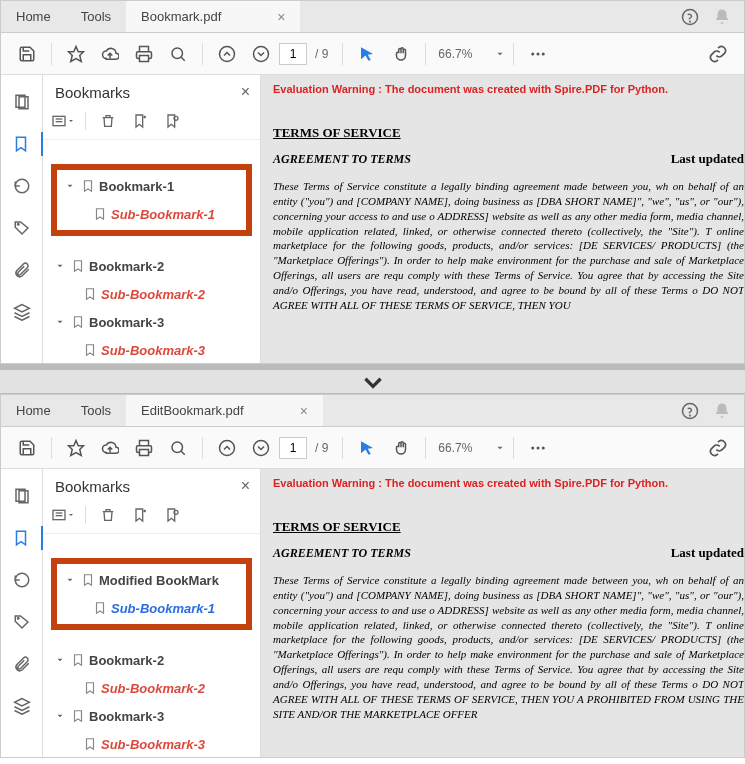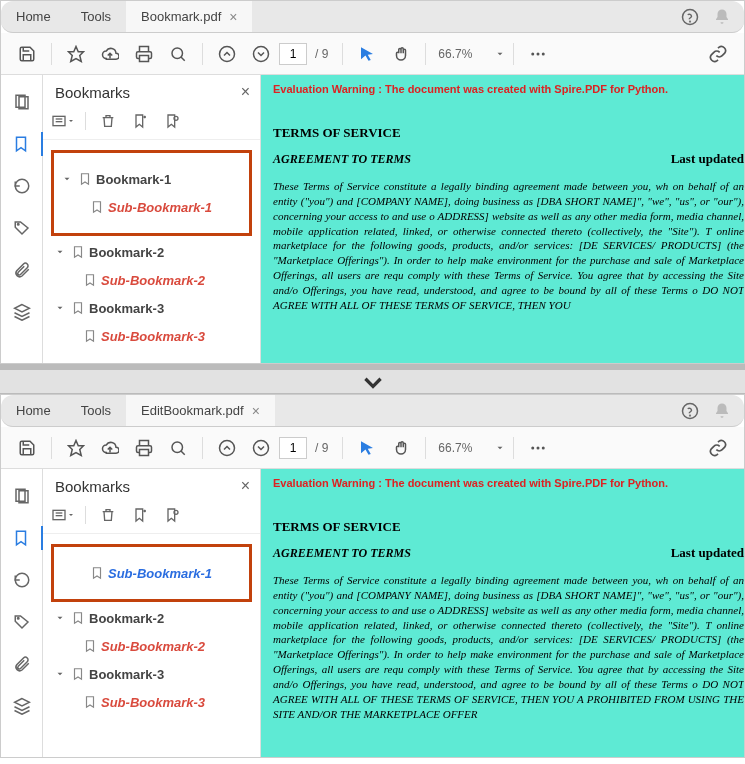--- a/index.html
+++ b/index.html
@@ -1,23 +1,23 @@
 <!DOCTYPE html>
 <html><head>
 <meta charset="utf-8">
 <style>
   * { box-sizing: border-box; margin: 0; padding: 0; }
   body { font-family: Arial, sans-serif; font-size: 12px; background: #fff; width: 745px; }
   
   .app-window { border: 1px solid #ccc; background: #fff; }
   
   
-  .tabs-bar { display: flex; align-items: center; background: #e8e8e8; height: 32px; border-bottom: 1px solid #ccc; border-radius: 12px; }
+  .tabs-bar { display: flex; align-items: center; background: #e8e8e8; height: 32px; border-bottom: 1px solid #ccc; }
   .tab { display: flex; align-items: center; padding: 0 15px; height: 100%; font-size: 13px; color: #444; cursor: pointer; }
-  .tab.active { background: #f7f7f7; }
+  .tab.active { background: #f7f7f7; gap: 48px; }
   .tab-close { margin-left: 8px; color: #888; font-size: 14px; cursor: pointer; }
   .tabs-spacer { flex: 1; }
   .tabs-right { display: flex; align-items: center; gap: 12px; padding-right: 12px; }
   .icon-btn { width: 20px; height: 20px; display: inline-flex; align-items: center; justify-content: center; color: #666; cursor: pointer; }
   
   
   .toolbar { display: flex; align-items: center; height: 42px; padding: 0 10px; border-bottom: 1px solid #ddd; gap: 2px; background:#fafafa; }
   .tool-btn { width: 32px; height: 32px; display: inline-flex; align-items: center; justify-content: center; color: #555; cursor: pointer; border-radius: 3px; }
   .tool-sep { width: 1px; height: 22px; background: #ddd; margin: 0 6px; }
   .page-input { width: 28px; height: 22px; border: 1px solid #ccc; text-align: center; font-size: 12px; }
@@ -42,26 +42,26 @@
   .panel-tool-sep { width:1px; height:18px; background:#ddd; margin:0 2px;}
   
   .bookmarks-tree { padding: 8px 4px; overflow-y: auto; flex: 1; }
   .bk-node { display: flex; align-items: center; height: 28px; padding-left: 8px; gap: 4px; }
   .bk-chevron { width: 12px; text-align: center; color: #666; cursor: pointer; font-size: 10px; }
   .bk-icon { width: 14px; display: flex; align-items: center; justify-content: center; color: #888; }
   .bk-label { font-size: 13px; font-weight: bold; color: #444; cursor: pointer; }
   .bk-label.styled-red { color: #d94a3d; font-style: italic; }
   .bk-label.styled-blue { color: #2a6de0; font-style: italic; }
   .bk-sub { padding-left: 36px; }
-  .highlight-box { border: 3px solid #c2410c; margin: 2px 4px; padding: 12px 0; }
-  
-  .doc-view { flex: 1; background: #5eead4; padding: 8px 0 0 12px; overflow: hidden; }
+  .highlight-box { border: 6px solid #c2410c; margin: 16px 4px; padding: 2px 0; }
+  
+  .doc-view { flex: 1; background: #e5e5e5; padding: 8px 0 0 12px; overflow: hidden; }
   .eval-warning { color: #d22; font-size: 11px; font-weight: bold; margin-bottom: 30px; }
   .doc-content { font-family: Georgia, 'Times New Roman', serif; color: #000; font-size: 11px; }
-  .doc-h { font-weight: bold; font-size: 13px; margin-bottom: 10px; }
+  .doc-h { font-weight: bold; font-size: 13px; margin-bottom: 10px; text-decoration: underline; }
   .doc-sub { font-weight: bold; font-size: 12px; margin-bottom: 12px; font-style: italic; }
   .doc-updated { text-align: right; font-weight: bold; font-size: 13px; margin-bottom: 8px; }
   .doc-body { line-height: 1.35; text-align: justify; word-break: break-word; font-style: italic; }
   
   
   .divider { height: 30px; background: #e2e2e2; display: flex; align-items: center; justify-content: center; border-top:6px solid #bbb; border-bottom:1px solid #bbb;}
   .divider svg { color: #333; }
   
   svg { display: block; }
 </style>
@@ -520,20 +520,33 @@
           </span>
         <span class="panel-tool">
             <svg width="16" height="16" viewBox="0 0 24 24" fill="none" stroke="currentColor" stroke-width="2">
               <path d="M6 3h10v18l-5-4-5 4z"></path>
               <circle cx="18" cy="8" r="3"></circle>
             </svg>
           </span>
       </div>
       <div class="bookmarks-tree" id="tree-1">
           <div class="highlight-box">
+            <div class="bk-node">
+              <span class="bk-chevron">
+                <svg width="10" height="10" viewBox="0 0 24 24" fill="currentColor">
+                  <path d="M6 9l6 6 6-6z"></path>
+                </svg>
+              </span>
+              <span class="bk-icon">
+                <svg width="14" height="14" viewBox="0 0 24 24" fill="none" stroke="currentColor" stroke-width="2">
+                  <path d="M6 3h12v18l-6-4-6 4z"></path>
+                </svg>
+              </span>
+              <span class="bk-label">Modified BookMark</span>
+            </div>
             <div class="bk-node bk-sub">
               <span class="bk-icon">
                 <svg width="14" height="14" viewBox="0 0 24 24" fill="none" stroke="currentColor" stroke-width="2">
                   <path d="M6 3h12v18l-6-4-6 4z"></path>
                 </svg>
               </span>
               <span class="bk-label styled-blue">Sub-Bookmark-1</span>
             </div>
           </div>
           <div>

